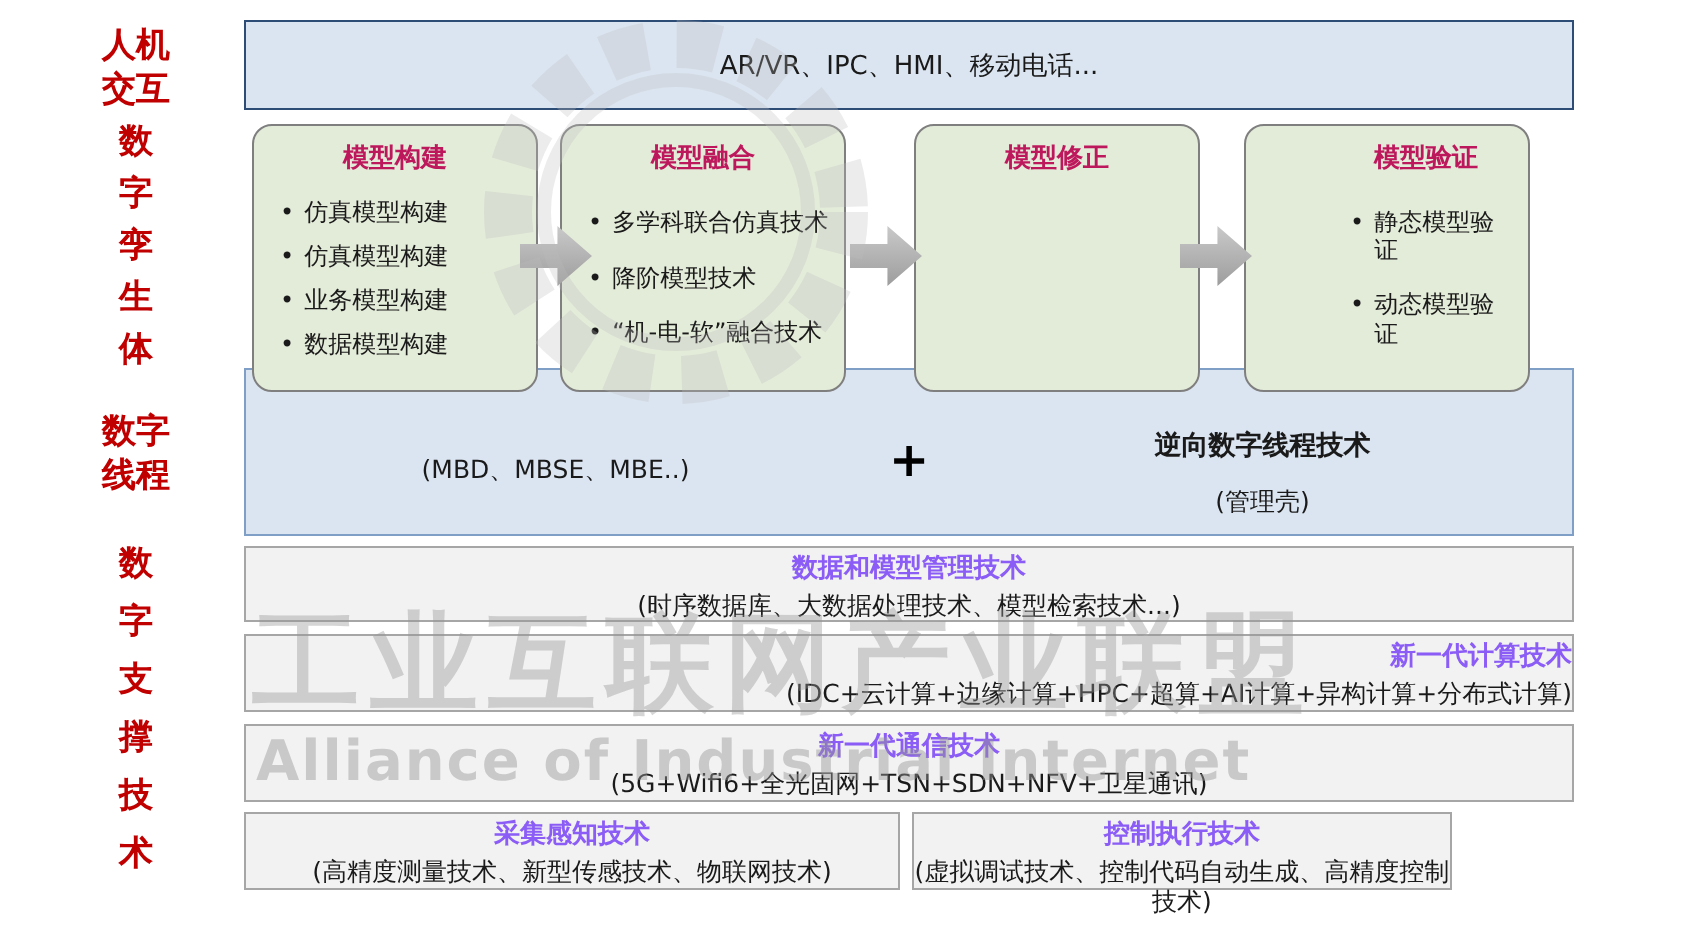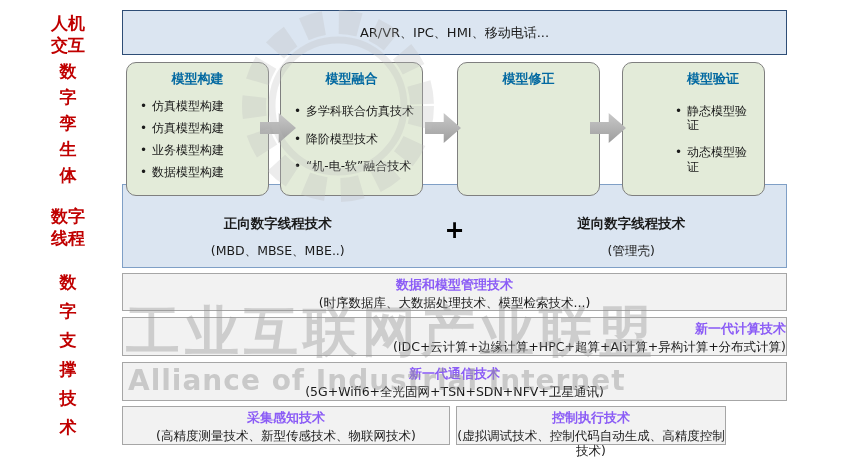--- a/index.html
+++ b/index.html
@@ -38,21 +38,21 @@
   .plus { width:44px; text-align:center; font-size:24px; font-weight:bold; line-height:26px; margin-top:2px; }
 
   
   .mbox {
     position:absolute; top:62px; width:143px; height:134px;
     background:#e3ebd9; border:1.5px solid #7f7f7f; border-radius:10px;
     box-sizing:border-box; display:flex; flex-direction:column;
     padding:7px 5px 6px; z-index:3;
   }
   .mb1 { left:126px; } .mb2 { left:280px; } .mb3 { left:457px; } .mb4 { left:622px;padding-left:44px; }
-  .mtitle { text-align:center; font-size:13px; font-weight:bold; color:#0369a1; }
+  .mtitle { text-align:center; font-size:13px; font-weight:bold; color:#be185d; }
   .mitems { flex:1; display:flex; flex-direction:column; justify-content:space-evenly; padding:3px 1px 2px 8px; }
   .mitem { font-size:12px; color:#1a1a1a; display:flex; gap:5px; align-items:flex-start; line-height:1.2; }
   .mitem::before { content:"•"; font-size:12px; }
 
   
   .arrow {
     position:absolute; top:113px; width:36px; height:30px; z-index:4;
     background:linear-gradient(#c9c9c9,#9d9d9d);
     clip-path:polygon(0 30%, 52% 30%, 52% 0, 100% 50%, 52% 100%, 52% 70%, 0 70%);
   }
@@ -104,21 +104,20 @@
 撑
 技
 术</div>
 
   <div class="topbar">
     <span>AR/VR、IPC、HMI、移动电话...</span>
   </div>
 
   <div class="threadbox">
     <div class="thread-col">
-      <div class="thread-title">正向数字线程技术</div>
       <div class="thread-sub">(MBD、MBSE、MBE..)</div>
     </div>
     <div class="plus">+</div>
     <div class="thread-col">
       <div class="thread-title">逆向数字线程技术</div>
       <div class="thread-sub">(管理壳)</div>
     </div>
   </div>
 
   <div class="mbox mb1">

